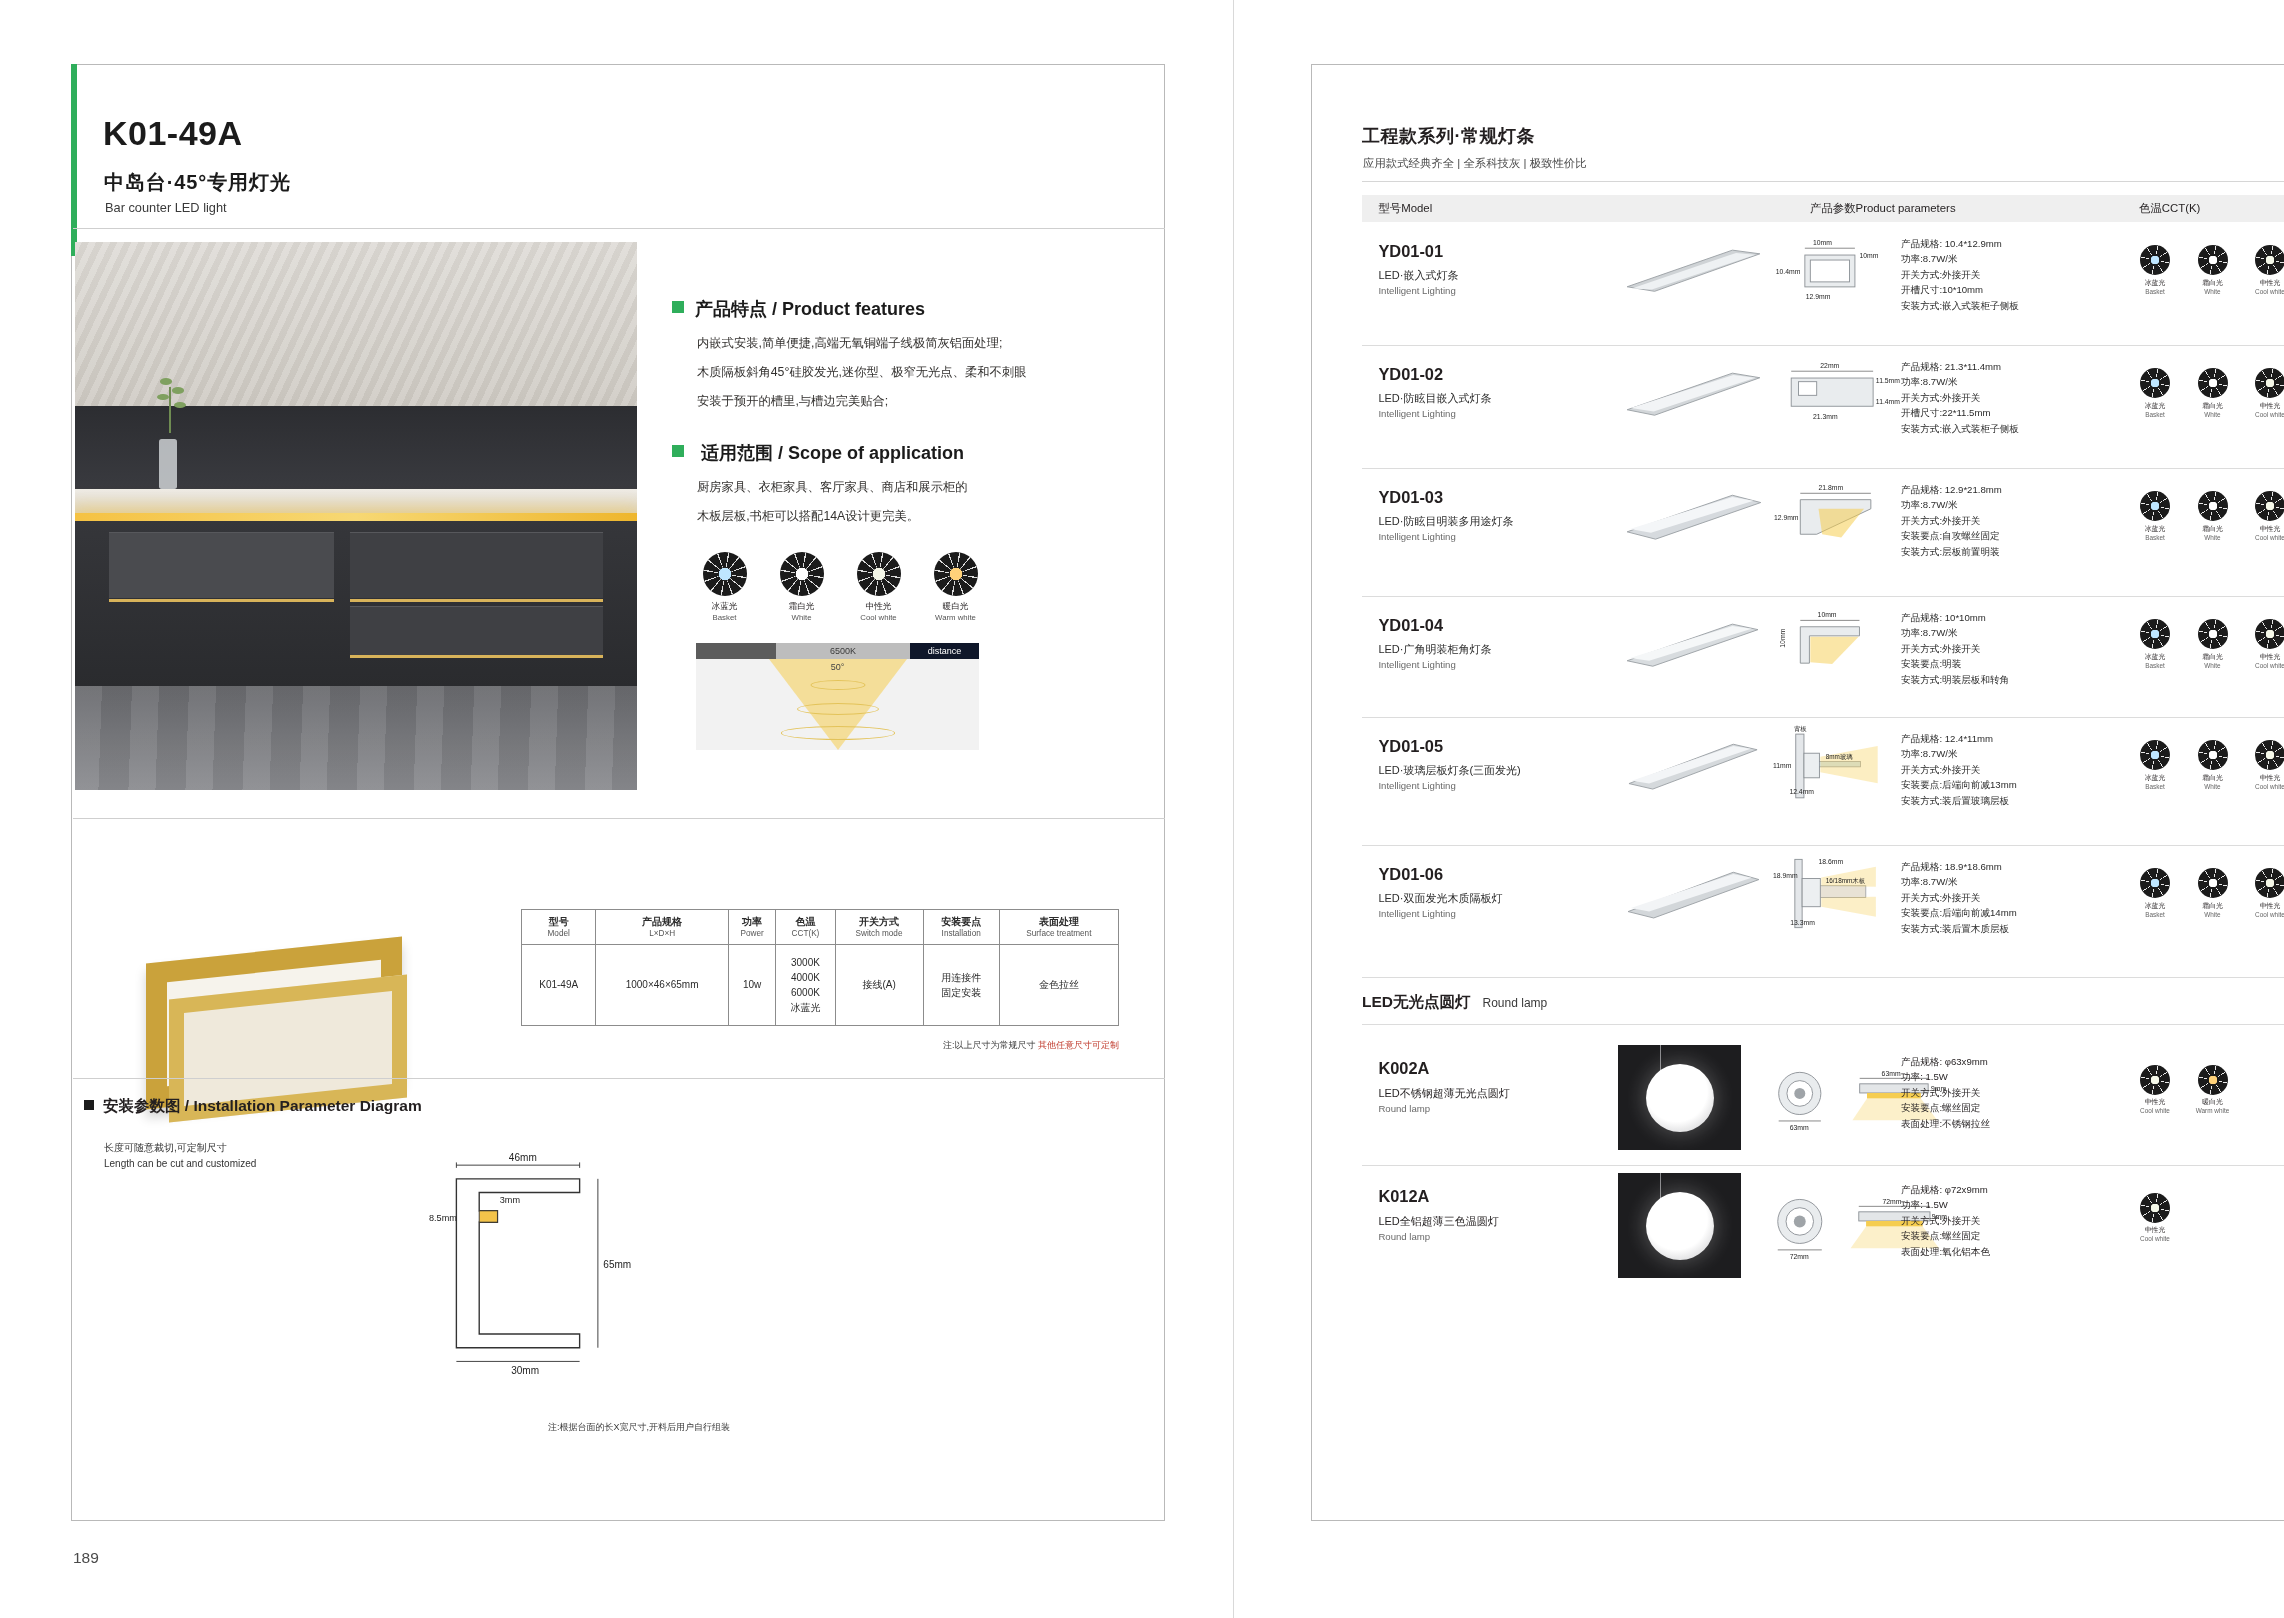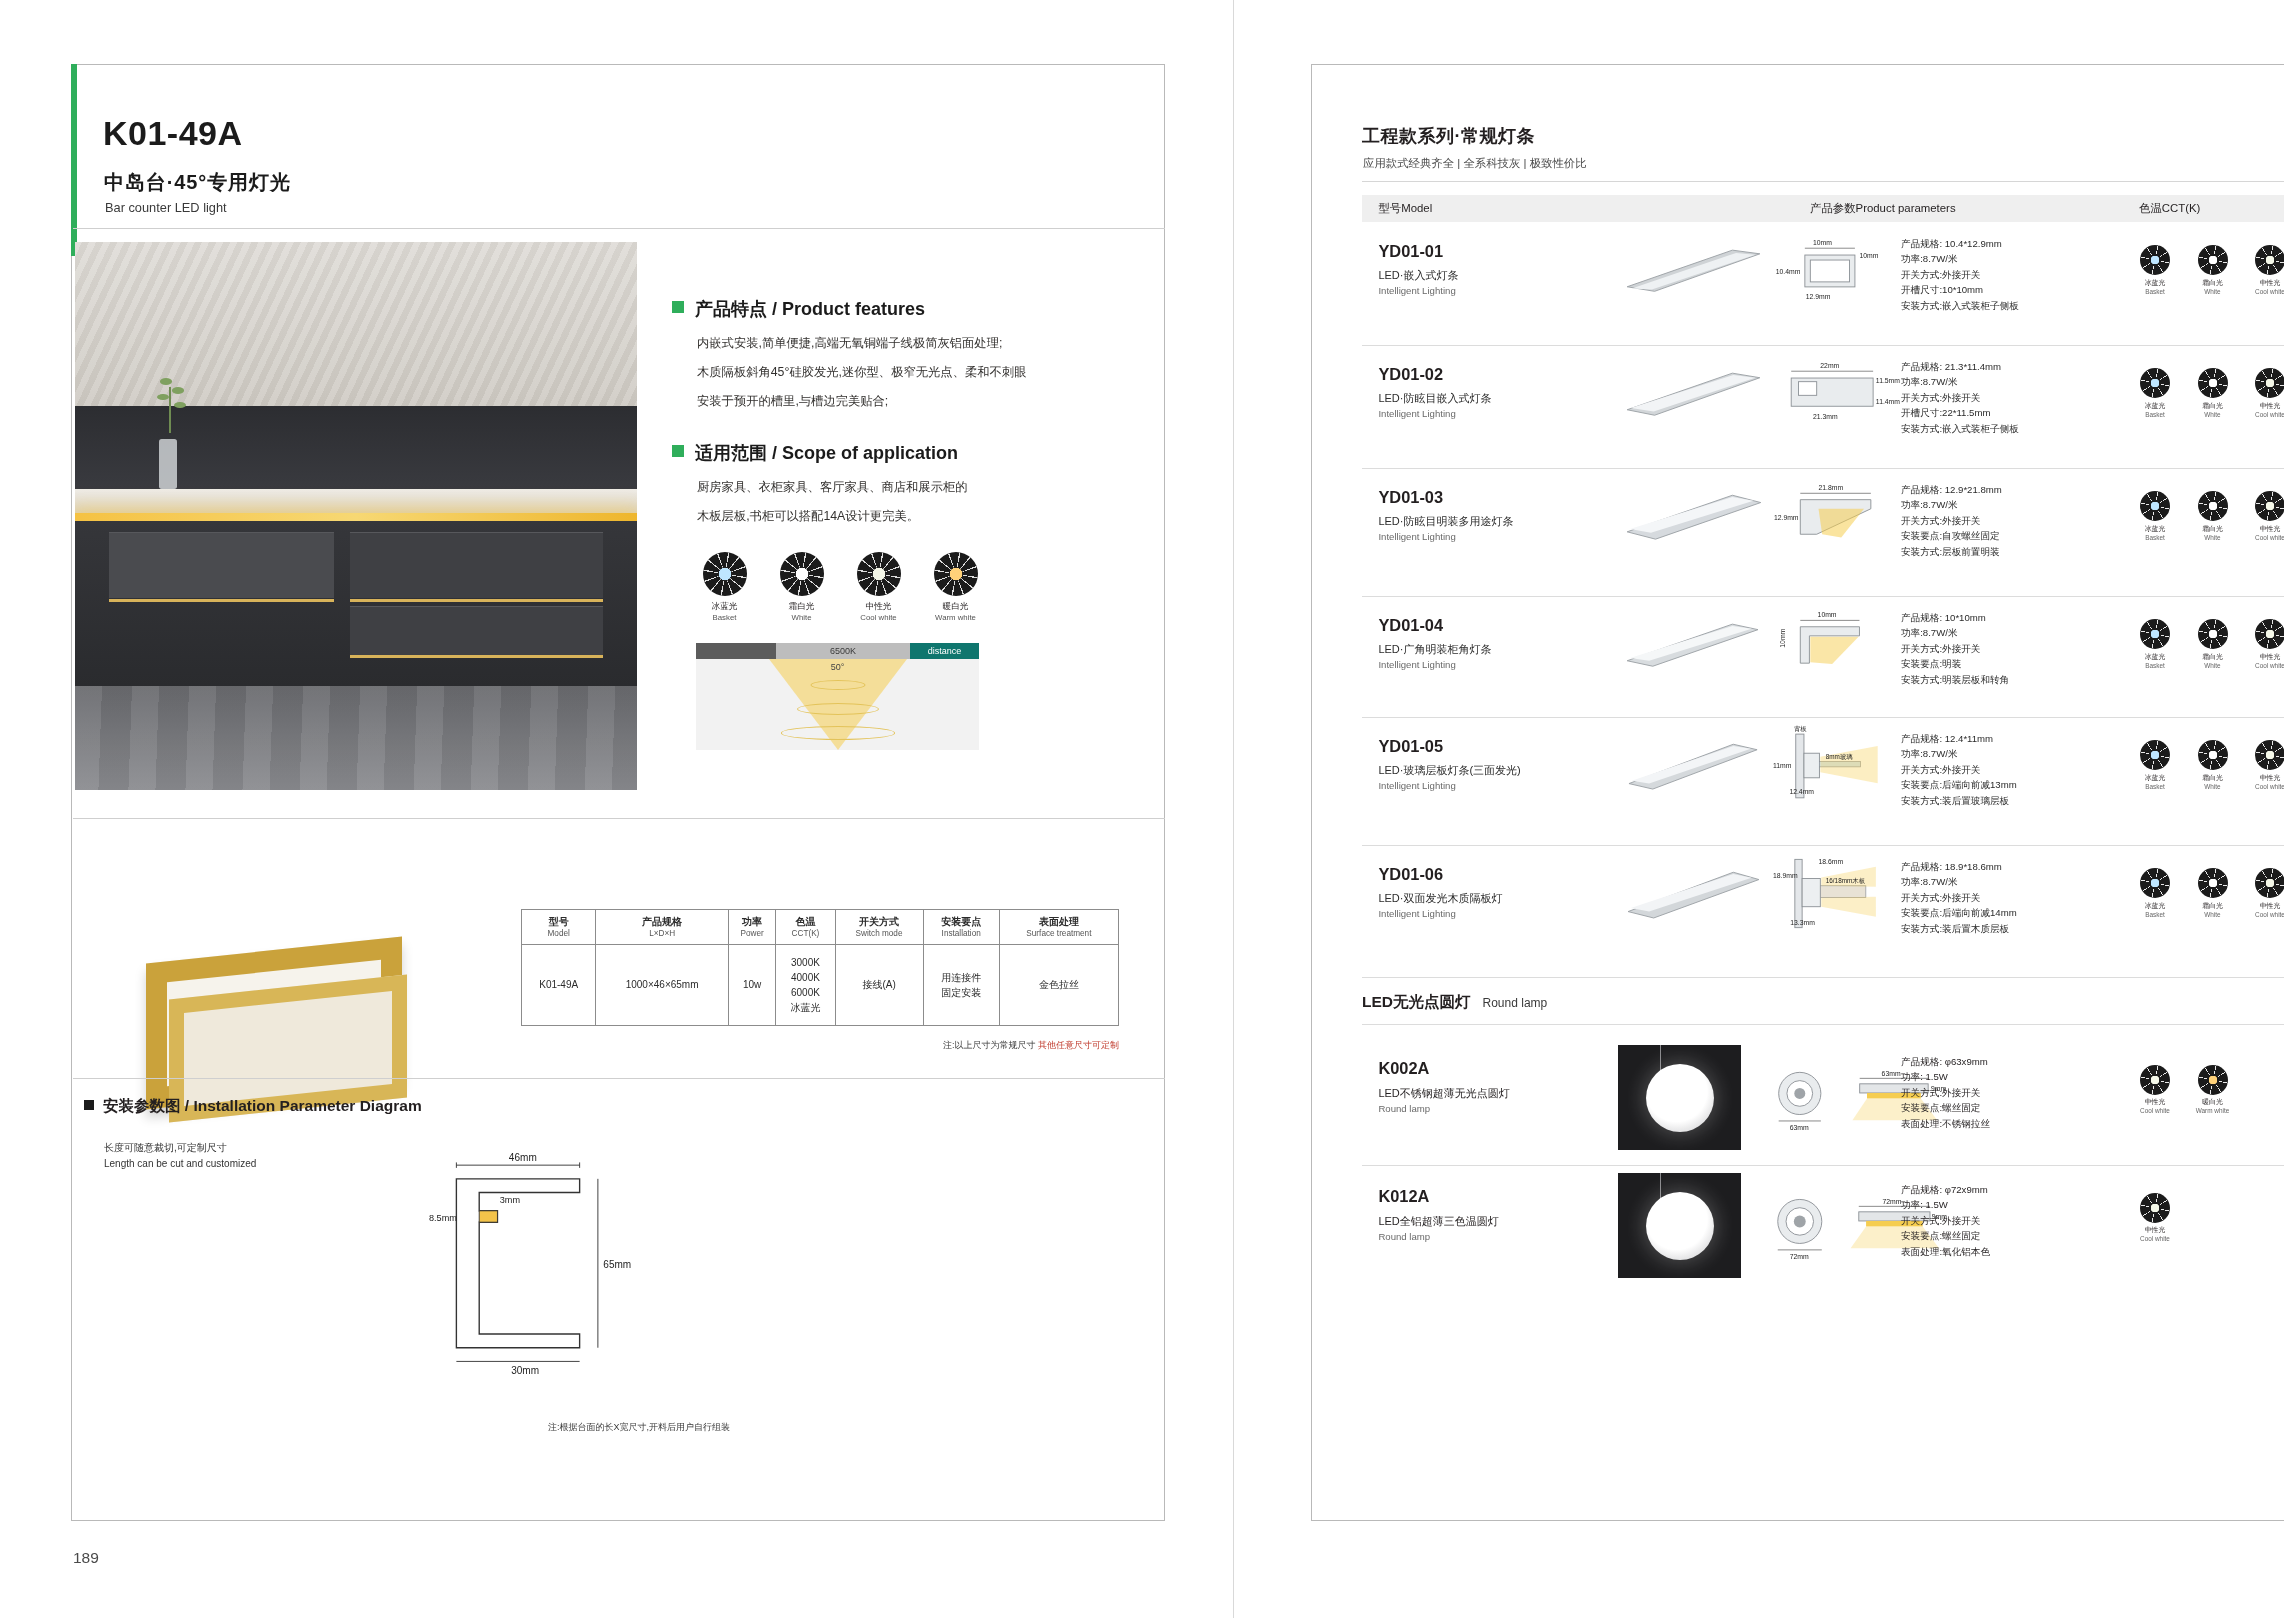--- a/index.html
+++ b/index.html
@@ -69,21 +69,21 @@
   .photo .vase { position:absolute; left:15%; top:36%; width:18px; height:50px;
     background:rgba(225,230,232,.75); border-radius:2.7px; }
   .photo .plant { position:absolute; left:13.6%; top:24%; width:37px; height:59px; }
   .photo .plant i { position:absolute; bottom:0; left:17.4px; width:1.8px; height:46px; background:#6f8c52; }
   .photo .plant b { position:absolute; width:12px; height:6.4px; background:#7fa05f; border-radius:50%; }
 
   .feat-wrap { position:absolute; left:672px; top:297px; width:484px; }
   .feat-h { position:relative; padding-left:23px; font-size:18px; font-weight:bold; color:#1b1b1b; margin-bottom:12px; }
   .feat-h:before { content:""; position:absolute; left:0; top:3.7px; width:12px; height:12px; background:#2fae5b; }
   .feat-p { font-size:12.3px; line-height:1.78; color:#33312f; margin:0 0 7.3px 25px; }
-  .feat-h2 { position:relative; padding-left:23px; font-size:18px; font-weight:bold; color:#1b1b1b; margin:28px 0 12px 0; }
+  .feat-h2 { position:relative; padding-left:29px; font-size:18px; font-weight:bold; color:#1b1b1b; margin:28px 0 12px 0; }
   .feat-h2:before { content:""; position:absolute; left:0; top:3.7px; width:12px; height:12px; background:#2fae5b; }
 
   .cct-row { display:flex; gap:22px; margin:24px 0 0 25px; }
   .cct { width:55px; text-align:center; }
   .cct .dot { width:44px; height:44px; border-radius:50%; margin:0 auto; position:relative;
     background:radial-gradient(circle at 50% 50%, #fff 0 18%, #222 19% 100%); }
   .cct .dot.ice { background:radial-gradient(circle at 50% 50%, #bfe6ff 0 20%, #1b1b1b 21% 100%); }
   .cct .dot.wh  { background:radial-gradient(circle at 50% 50%, #ffffff 0 20%, #1b1b1b 21% 100%); }
   .cct .dot.cw  { background:radial-gradient(circle at 50% 50%, #f4f7e8 0 20%, #1b1b1b 21% 100%); }
   .cct .dot.ww  { background:radial-gradient(circle at 50% 50%, #ffd27a 0 20%, #1b1b1b 21% 100%); }
@@ -96,21 +96,21 @@
       rgba(255,255,255,.85) 278deg 282deg, transparent 282deg 308deg, rgba(255,255,255,.85) 308deg 312deg, transparent 312deg 338deg,
       rgba(255,255,255,.85) 338deg 342deg, transparent 342deg 360deg);
     -webkit-mask:radial-gradient(circle, transparent 0 22%, #000 23%); mask:radial-gradient(circle, transparent 0 22%, #000 23%); }
   .cct .t1 { font-size:8.7px; margin-top:4.6px; }
   .cct .t2 { font-size:7.8px; color:#555; }
 
   .lux { position:absolute; left:696px; top:643px; width:283px; font-size:0; }
   .lux .bar { display:flex; height:16.4px; }
   .lux .bar .a { width:80px; background:#5c5c5c; color:#fff; font-size:9px; line-height:16.4px; text-align:left; padding-left:3.7px; }
   .lux .bar .b { flex:1; background:#bdbdbd; color:#3a3a3a; font-size:9px; line-height:16.4px; text-align:center; }
-  .lux .bar .c { width:69px; background:#0f766e; color:#fff; font-size:9px; line-height:16.4px; text-align:center; }
+  .lux .bar .c { width:69px; background:#0f172a; color:#fff; font-size:9px; line-height:16.4px; text-align:center; }
   .lux .cone { position:relative; height:91px; background:#f2f2f2; }
   .lux .cone .beam { position:absolute; left:50%; top:0; transform:translateX(-50%);
     width:0; height:0; border-left:69px solid transparent; border-right:69px solid transparent;
     border-top:91px solid rgba(245,205,80,.55); }
   .lux .cone .arc { position:absolute; left:50%; transform:translateX(-50%); border:0.9px solid #e3c35a; border-radius:50%; }
   .lux .rows { margin-top:0; }
   .lux .r { display:flex; height:16.4px; border-bottom:0.5px solid #d4d4d4; }
   .lux .r .l { width:80px; font-size:9.6px; line-height:16.4px; padding-left:3.7px; background:#f2f2f2; }
   .lux .r .m { flex:1; background:#f2f2f2; }
   .lux .r .rt { width:69px; font-size:9.6px; line-height:16.4px; text-align:center; background:#f2f2f2; }

